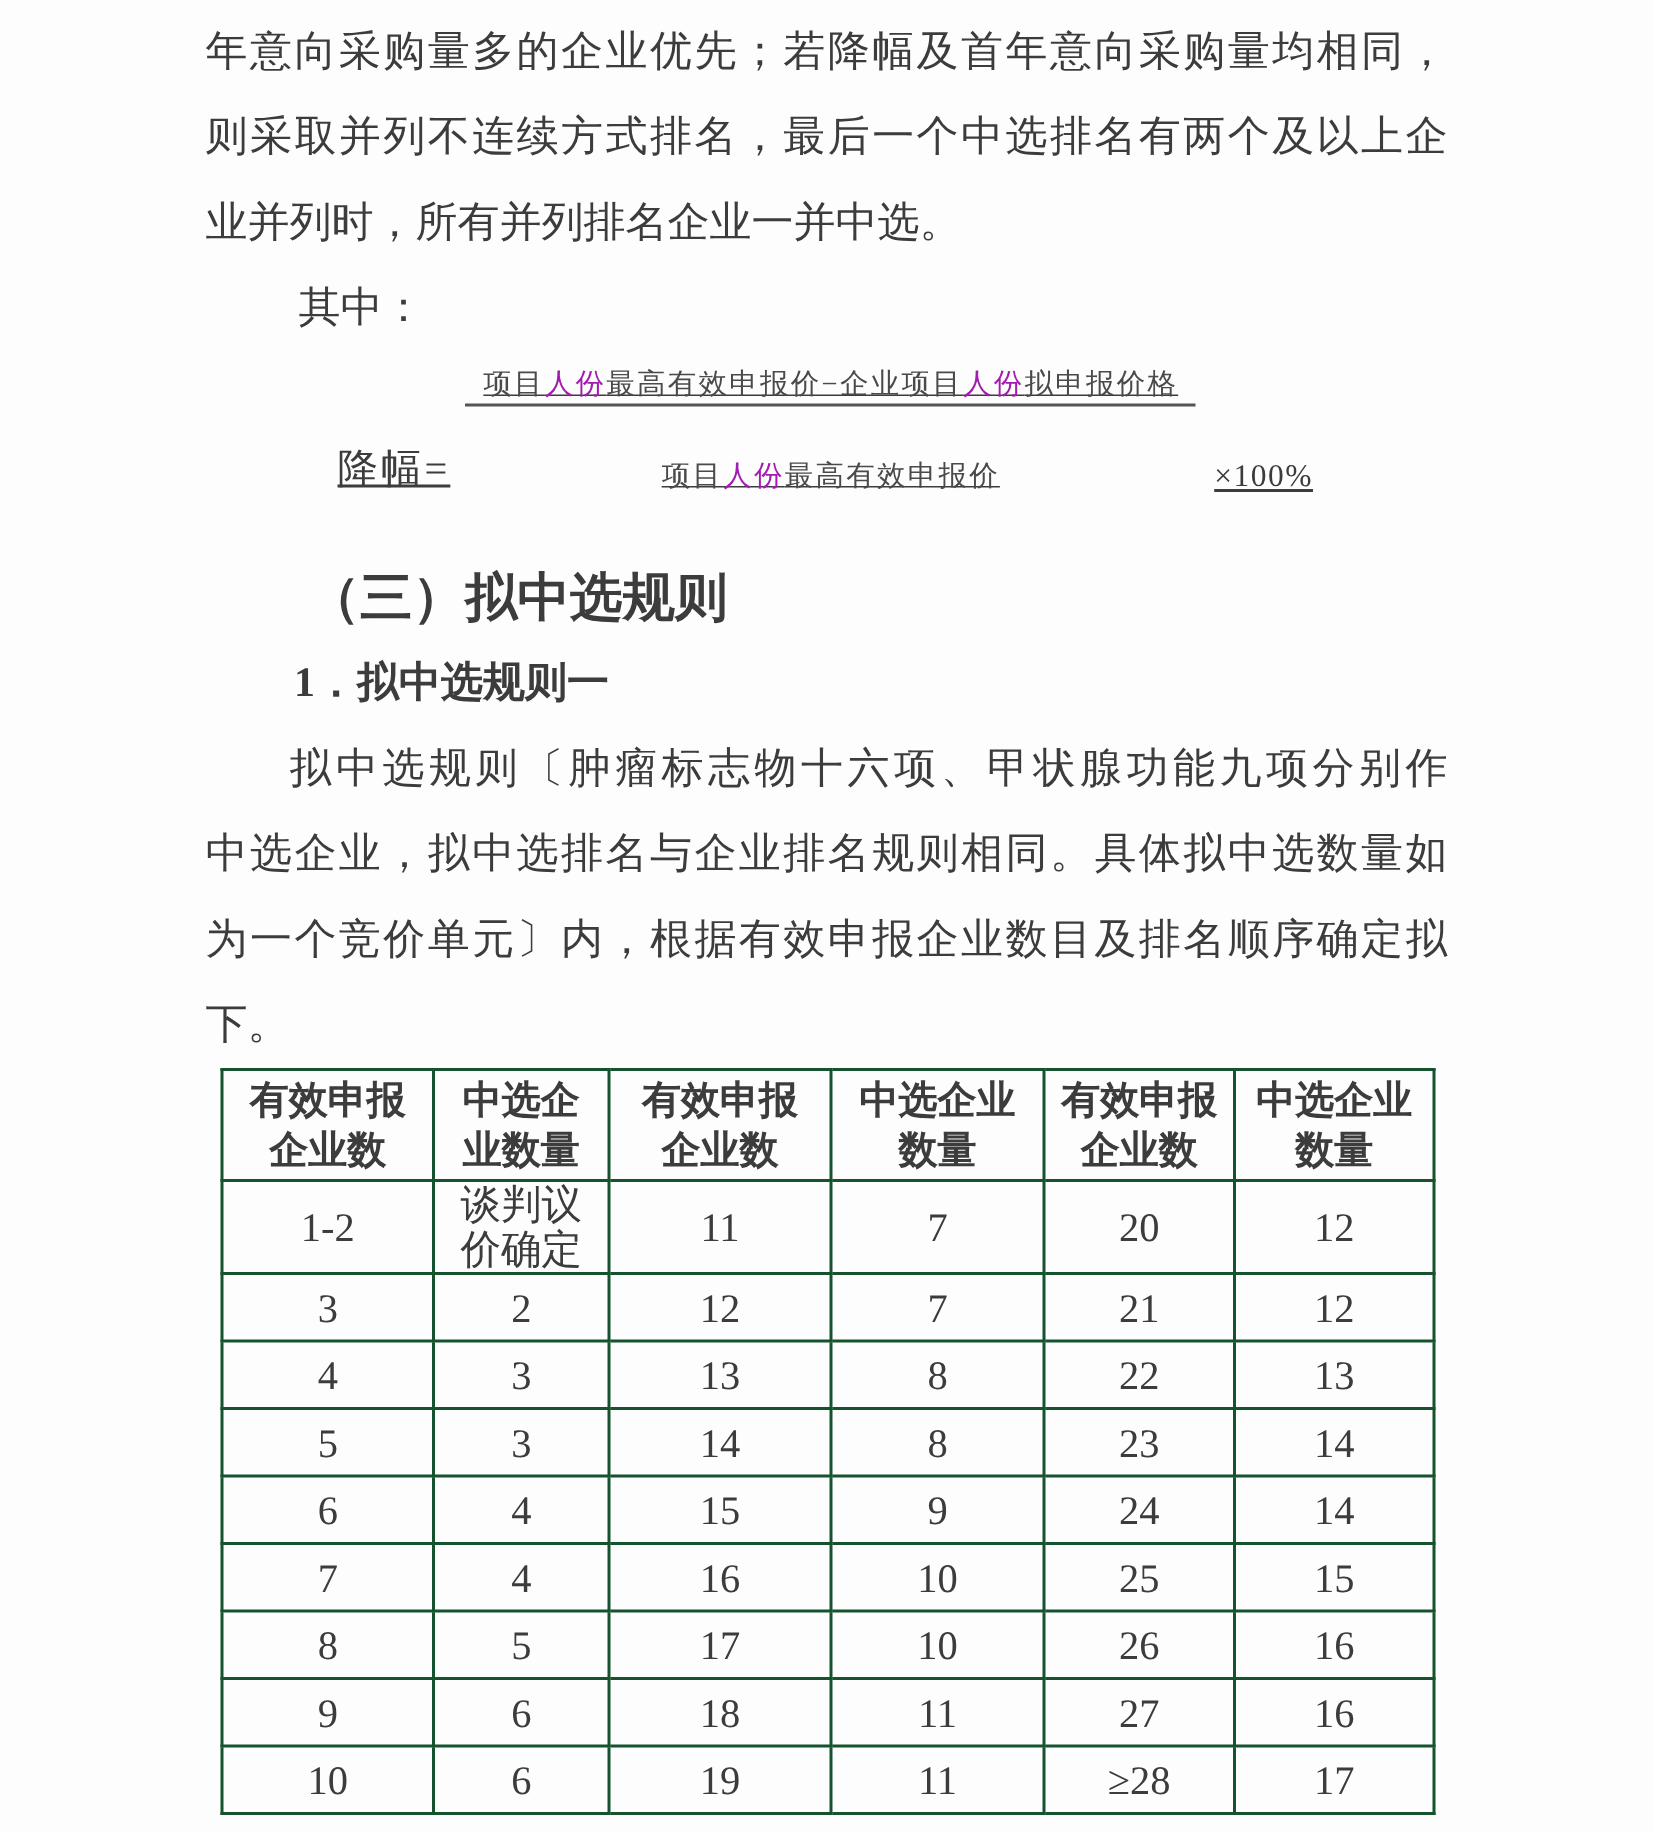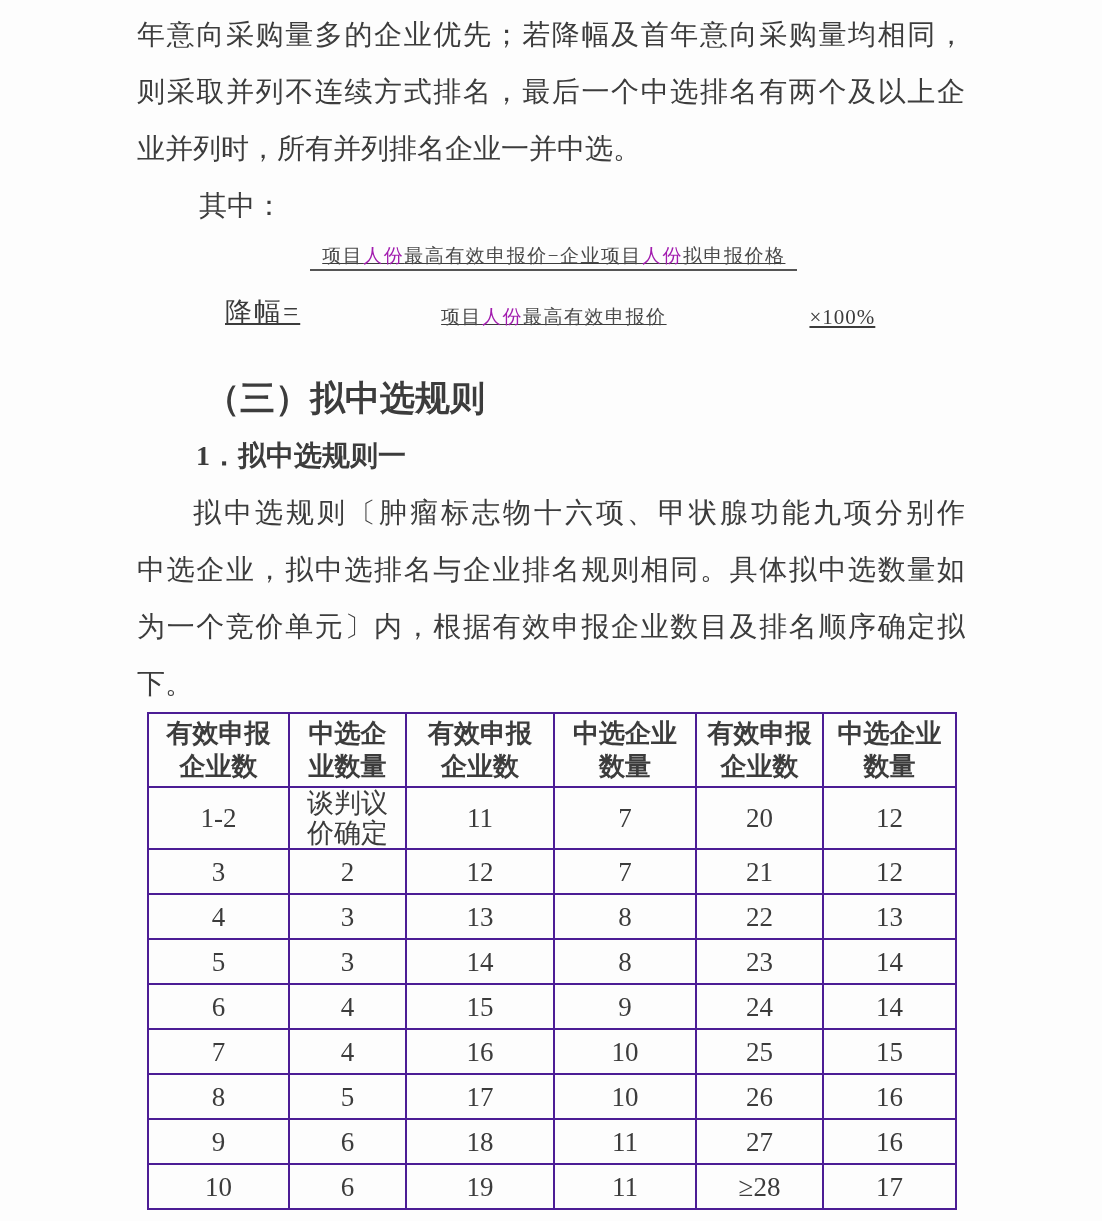--- a/index.html
+++ b/index.html
@@ -22,21 +22,21 @@
   .frac .den{padding-top:5px;margin-top:28px;}
   .frac .bar{border-top:2px solid #555;height:0;}
   .rd{color:#a21caf;}
   .f-times{font-size:21px;margin-left:12px;letter-spacing:1px;}
   
   .h-sec{font-weight:bold;font-size:35px;line-height:57px;height:57px;margin-top:40px;padding-left:68px;}
   .h-sub{font-weight:bold;font-size:28px;line-height:57px;height:57px;padding-left:59px;}
   
   table.quota{border-collapse:collapse;margin:0 0 0 10px;table-layout:fixed;width:808px;}
   .quota th,.quota td{
-    border:2px solid #4c1d95;text-align:center;vertical-align:middle;
+    border:2px solid #14532d;text-align:center;vertical-align:middle;
     white-space:pre-line;padding:0;overflow:hidden;
   }
   .quota th{font-size:26px;font-weight:bold;line-height:33px;height:72px;}
   .quota td{font-size:27px;line-height:30px;height:43px;}
   
   .pageno{margin:10px 0 0 30px;font-size:28px;letter-spacing:3px;line-height:40px;}
 </style>
 </head>
 <body>
 

